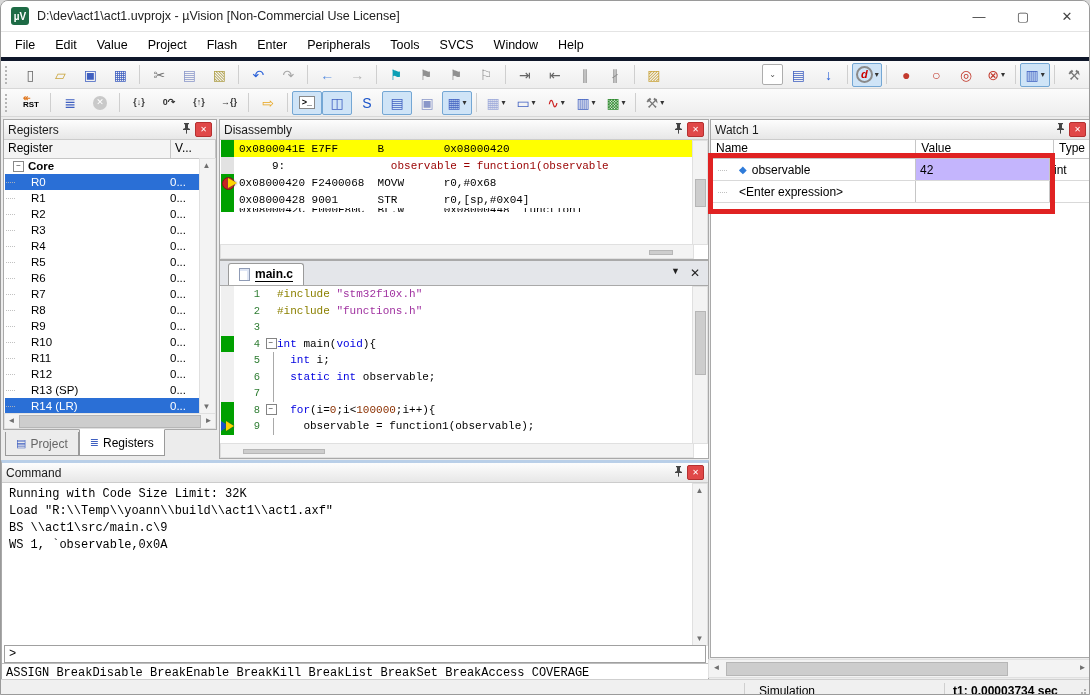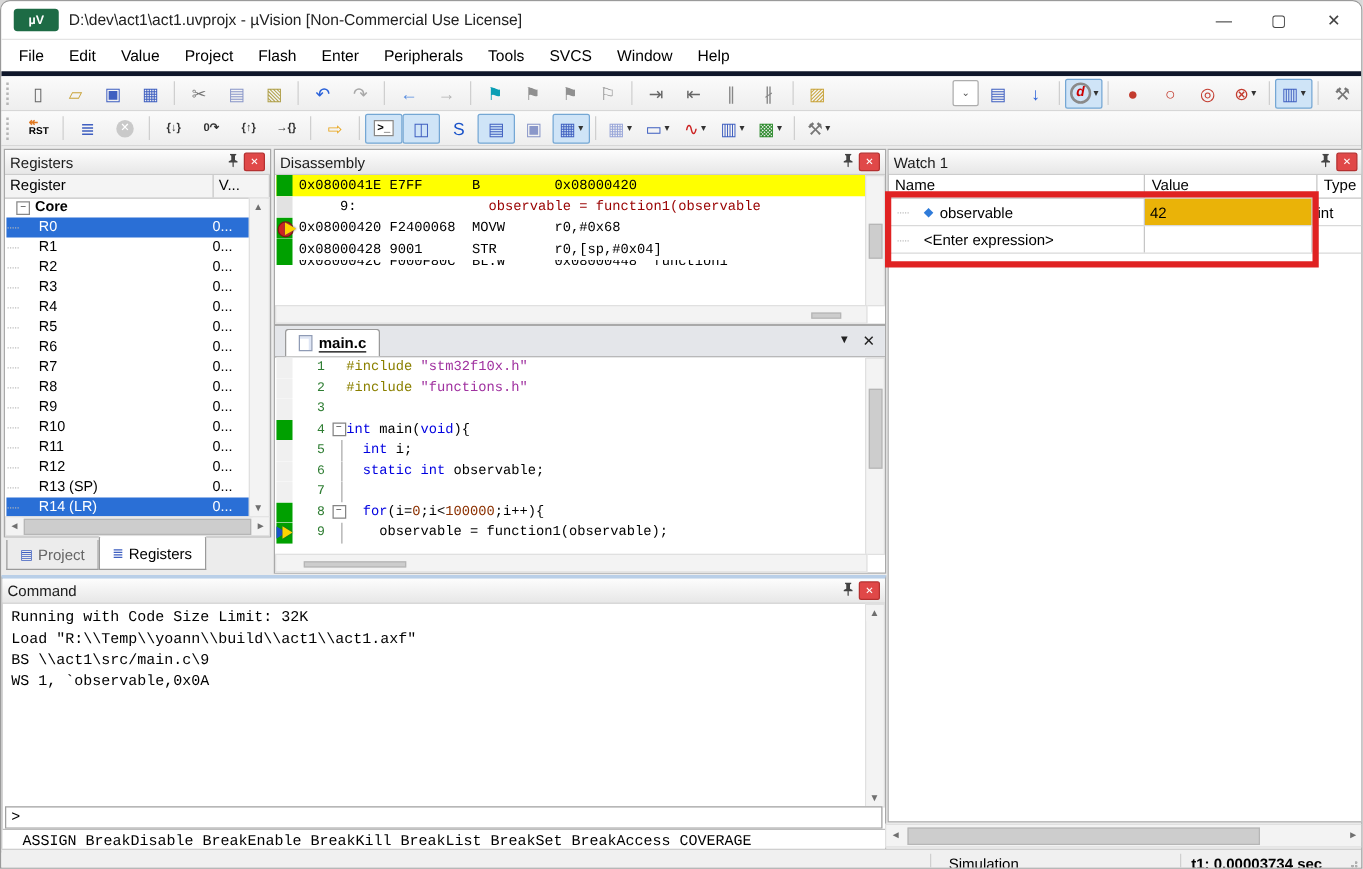--- a/index.html
+++ b/index.html
@@ -1,21 +1,21 @@
 <!DOCTYPE html>
 <html><head>
 <meta charset="utf-8">
 <style>
   html,body{margin:0;padding:0;background:#d8d8d8;}
   #win{position:relative;width:1088px;height:693px;background:#f0f0f0;border:1px solid #9a9a9a;
        border-radius:8px 8px 0 0;overflow:hidden;font-family:"Liberation Sans",sans-serif;
        font-size:12px;color:#000;}
   
   #titlebar{height:30px;background:#fff;display:flex;align-items:center;border-bottom:1px solid #e4e4e4;}
-  #appicon{width:36px;height:18px;margin:0 8px 0 10px;background:#1d6b45;border-radius:3px;
+  #appicon{width:18px;height:18px;margin:0 8px 0 10px;background:#1d6b45;border-radius:3px;
            color:#fff;font-weight:bold;font-size:10px;display:flex;align-items:center;justify-content:center;}
   #apptitle{flex:1;font-size:12.5px;color:#222;}
   .wbtn{width:44px;height:28px;display:flex;align-items:center;justify-content:center;color:#444;font-size:13px;}
   
   #menubar{height:25px;background:#fff;display:flex;align-items:center;border-bottom:4px solid #0f172a;padding-left:4px;}
   .menu-item{padding:3px 10px;font-size:12.5px;}
   
   .toolbar{height:27px;background:linear-gradient(#fbfbfb,#eeeeee);display:flex;align-items:center;
            border-bottom:1px solid #d7d7d7;padding-left:2px;}
   .tb-grip{width:5px;height:18px;border-left:2px dotted #b5b5b5;margin:0 4px 0 2px;}
@@ -95,29 +95,29 @@
             border-top:5px solid transparent;border-bottom:5px solid transparent;}
   .arr-yellow{position:absolute;left:5px;top:3px;width:0;height:0;border-left:8px solid #ffd400;
             border-top:5px solid transparent;border-bottom:5px solid transparent;filter:drop-shadow(0 0 1px #444);}
   
   #watch-head{display:flex;height:18px;border-bottom:1px solid #c6c6c6;}
   #watch-head .hc{padding:1px 5px;font-size:12px;border-right:1px solid #c6c6c6;}
   .watch-row{display:flex;height:21px;border-bottom:1px solid #d9d9d9;align-items:stretch;font-size:12px;}
   .watch-row .c-name{width:198px;display:flex;align-items:center;padding-left:6px;border-right:1px solid #c6c6c6;}
   .watch-row .c-val{width:129px;display:flex;align-items:center;padding-left:4px;border-right:1px solid #c6c6c6;}
   .watch-row .c-type{flex:1;display:flex;align-items:center;padding-left:4px;}
-  .val-sel{background:#eab308;}
+  .val-sel{background:#c4b5fd;}
   .wicon{color:#2f7bd9;font-size:10px;margin-right:5px;}
   #annotation-box{position:absolute;border:5px solid #e02222;pointer-events:none;z-index:50;}
   
   .cmd-line{font-size:12px;line-height:17px;white-space:pre;}
   #cmd-prompt{position:absolute;left:2px;right:2px;height:16px;border:1px solid #a0a0a0;background:#fff;
               font-size:12px;padding-left:4px;display:flex;align-items:center;}
   #cmd-help{position:absolute;left:0;right:0;height:17px;border-top:1px solid #bdbdbd;background:#fff;
-            font-size:12px;display:flex;align-items:center;padding-left:16px;white-space:pre;}
+            font-size:12px;display:flex;align-items:center;padding-left:4px;white-space:pre;}
   
   #statusbar{height:22px;border-top:1px solid #cfcfcf;background:#f0f0f0;display:flex;align-items:center;font-size:12px;position:relative;}
   .st-sep{width:1px;height:16px;background:#cfcfcf;}
   #grip{position:absolute;right:3px;bottom:3px;width:10px;height:10px;
         background:radial-gradient(circle at 2px 8px,#b0b0b0 1px,transparent 1.4px),
                    radial-gradient(circle at 6px 8px,#b0b0b0 1px,transparent 1.4px),
                    radial-gradient(circle at 6px 4px,#b0b0b0 1px,transparent 1.4px),
                    radial-gradient(circle at 9px 8px,#b0b0b0 1px,transparent 1.4px),
                    radial-gradient(circle at 9px 4px,#b0b0b0 1px,transparent 1.4px),
                    radial-gradient(circle at 9px 1px,#b0b0b0 1px,transparent 1.4px);}

